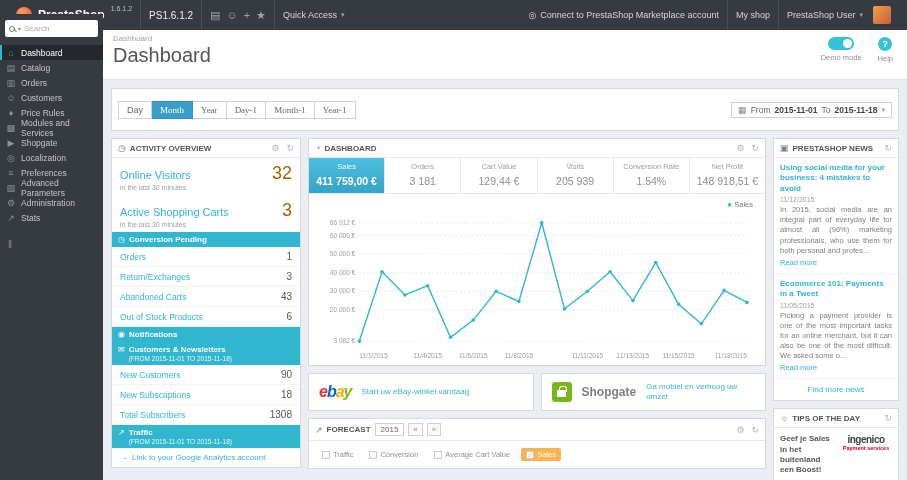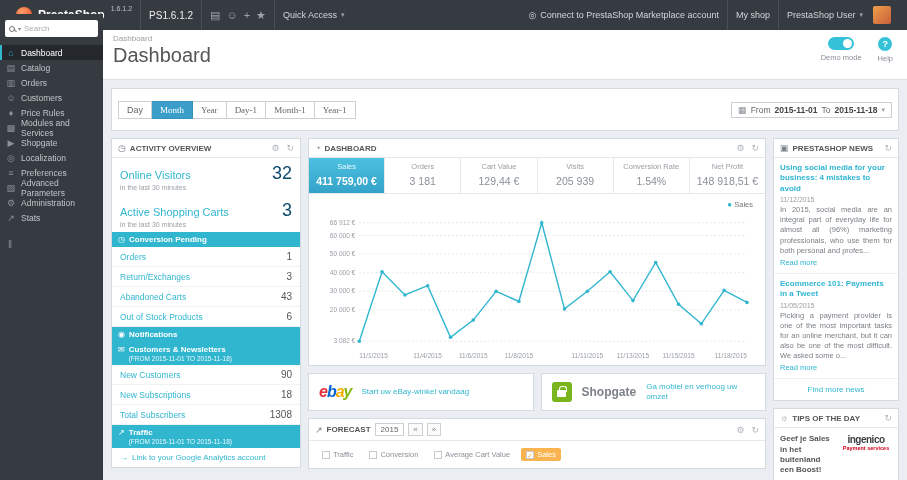--- a/index.html
+++ b/index.html
@@ -64,21 +64,21 @@
   .col-right { width:126px; flex:none; }
   .panel { background:#fff; border:1px solid #d6dade; margin-bottom:7px; }
   .panel-header { display:flex; align-items:center; gap:4px; padding:4px 6px; border-bottom:1px solid #e6e9ec; font-size:8px; font-weight:bold; color:#555; }
   .ph-icon { color:#7d838a; font-size:9px; font-weight:normal; }
   .ph-spacer { flex:1; }
   .ph-tool { color:#b0b5ba; font-size:9px; font-weight:normal; cursor:pointer; margin-left:3px; }
 
   
   .stat-row { display:flex; justify-content:space-between; align-items:baseline; padding:5px 8px 0; }
   .stat-label { color:#31b6cf; font-size:11px; cursor:pointer; }
-  .stat-value { font-size:18px; color:#0c4a6e; font-weight:300; }
+  .stat-value { font-size:18px; color:#a16207; font-weight:300; }
   .stat-sub { font-size:7px; color:#9aa0a6; padding:0 8px 4px; }
   .sec-bar { background:#31b6cf; color:#fff; font-size:8px; font-weight:bold; padding:3px 6px; display:flex; gap:4px; align-items:flex-start; }
   .sec-bar .bar-icon { font-size:8px; font-weight:normal; }
   .sec-sub { display:block; font-size:6.5px; font-weight:normal; opacity:.9; margin-top:1px; }
   .kv-row { display:flex; justify-content:space-between; align-items:center; padding:4px 8px; border-bottom:1px solid #f0f2f4; cursor:pointer; }
   .kv-label { color:#31b6cf; font-size:8.5px; }
   .kv-value { color:#555; font-size:10px; }
   .notif-grid { display:flex; text-align:center; }
   .notif-cell { flex:1; padding:5px 2px 6px; cursor:pointer; }
   .notif-cell + .notif-cell { border-left:1px solid #eef0f2; }

